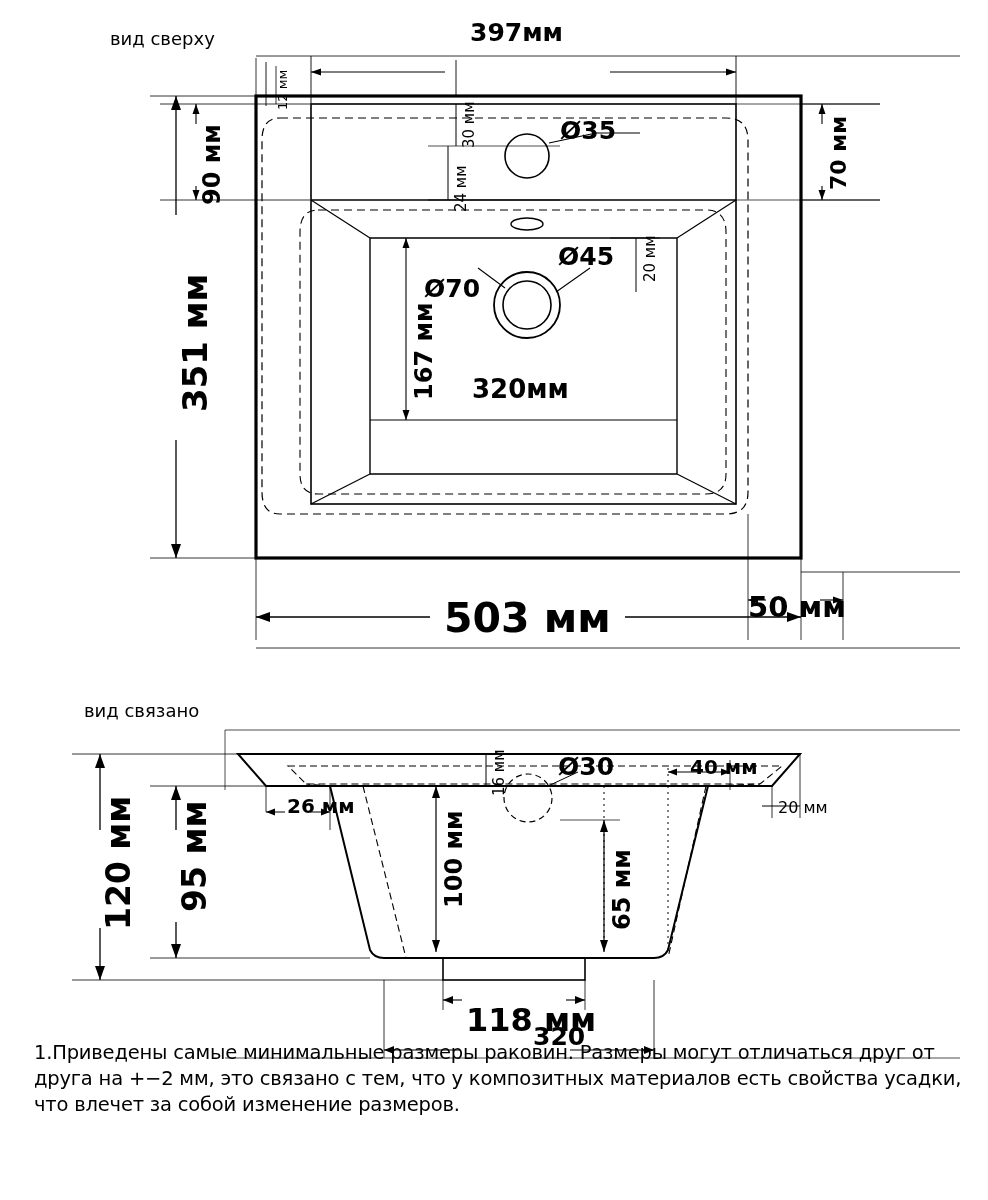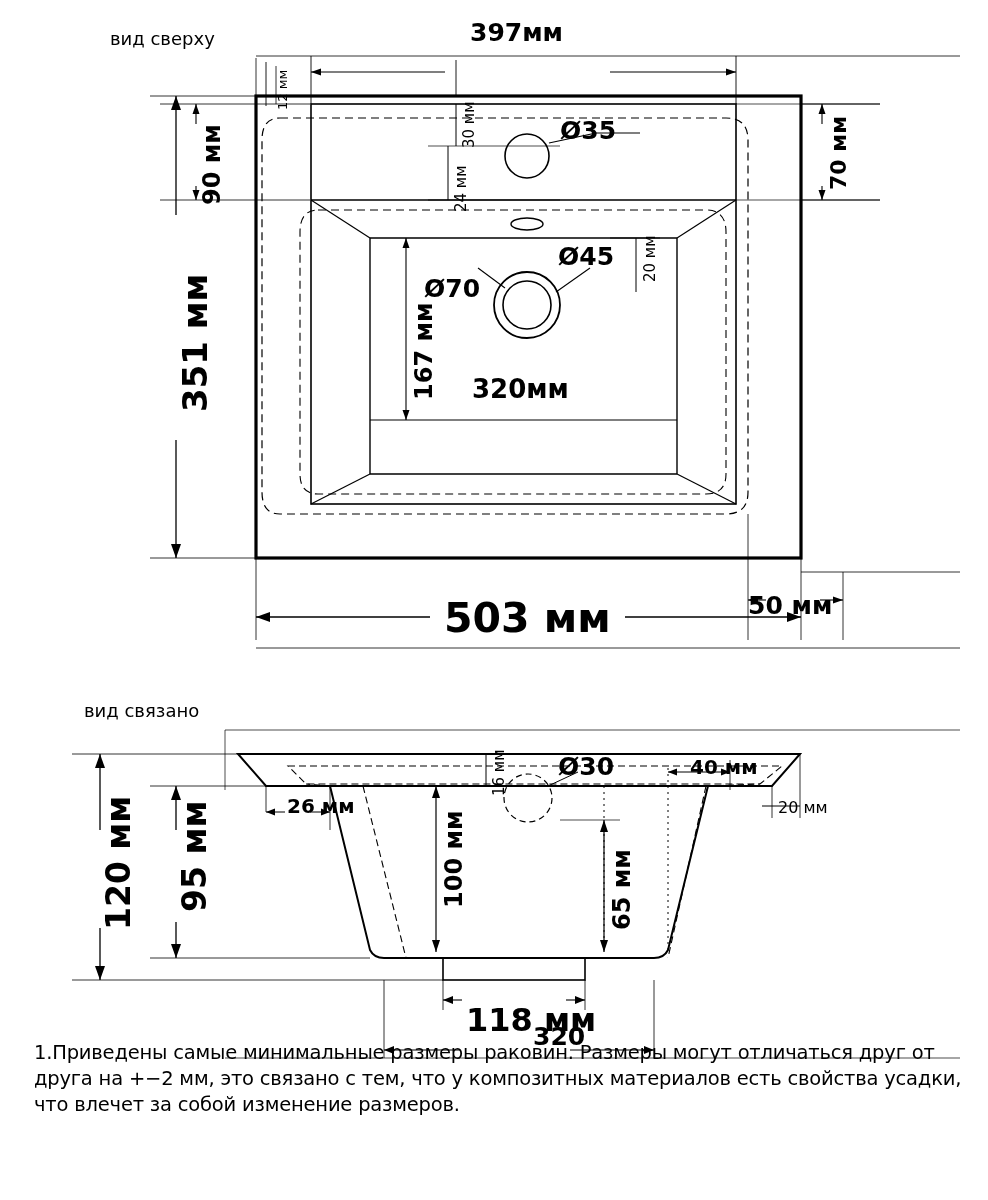--- a/index.html
+++ b/index.html
@@ -266,21 +266,21 @@
   <div class="lbl big" style="left:558px; top:244px; font-size:25px;">Ø45</div>
 
   <div class="lbl vert" style="left:643px; top:282px; font-size:15px; transform:rotate(-90deg);">20 мм</div>
 
   <div class="lbl vert big" style="left:412px; top:400px; font-size:24px; transform:rotate(-90deg);">167 мм</div>
 
   <div class="lbl big" style="left:472px; top:376px; font-size:26px;">320мм</div>
 
   <div class="lbl big" style="left:444px; top:598px; font-size:41px;">503 мм</div>
 
-  <div class="lbl big" style="left:748px; top:593px; font-size:25px;">50 мм</div>
+  <div class="lbl big" style="left:748px; top:593px; font-size:29px;">50 мм</div>
 
   <div class="lbl viewlabel" style="left:84px; top:702px;">вид связано</div>
 
   <div class="lbl vert" style="left:492px; top:796px; font-size:15px; transform:rotate(-90deg);">16 мм</div>
 
   <div class="lbl big" style="left:558px; top:754px; font-size:25px;">Ø30</div>
 
   <div class="lbl big" style="left:690px; top:757px; font-size:20px;">40 мм</div>
 
   <div class="lbl" style="left:778px; top:800px; font-size:16px;">20 мм</div>

